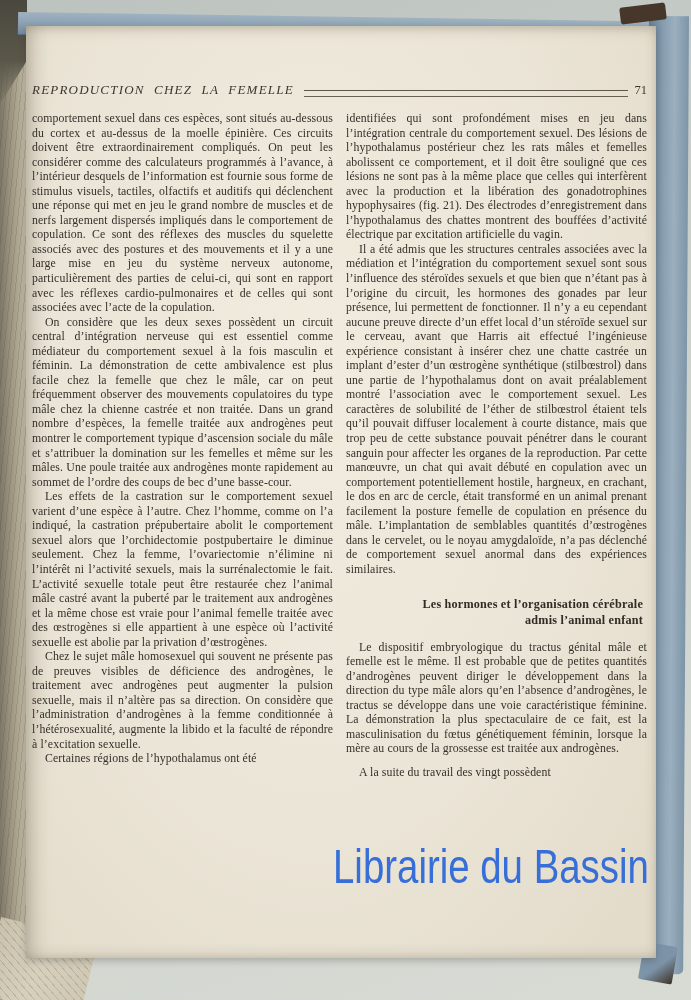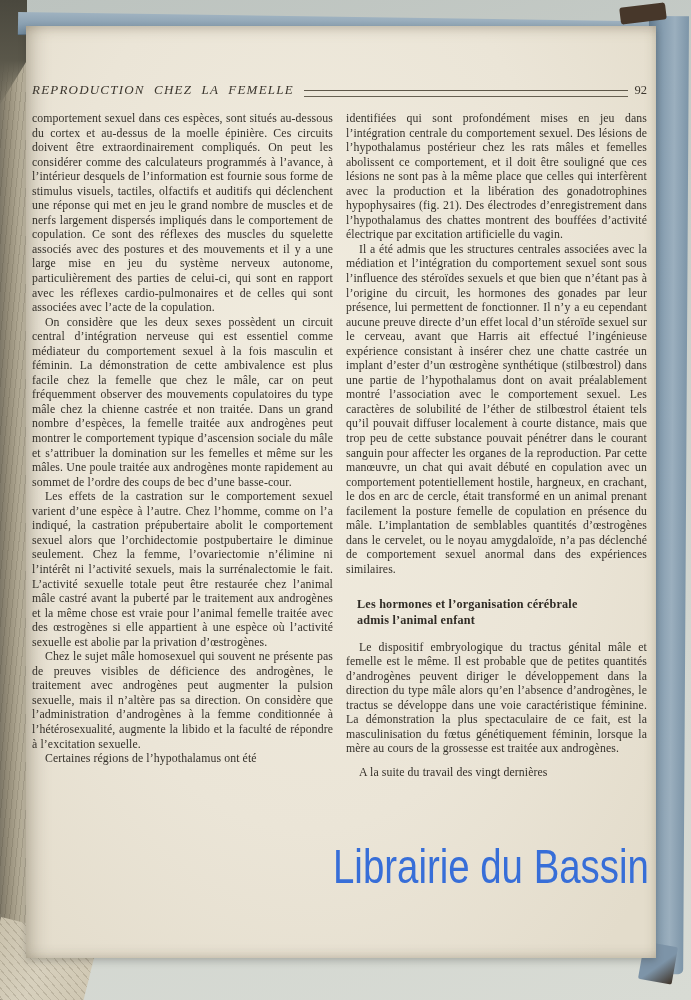--- a/index.html
+++ b/index.html
@@ -94,22 +94,22 @@
   .col{
     width:50%; text-align:justify;
     font-size:11.8px; line-height:14.55px; letter-spacing:.1px;
     color:#34302a; hyphens:auto; -webkit-hyphens:auto;
   }
   .col p{ margin:0; }
   .col p.indent{ text-indent:13px; }
   .col p.gap{ margin-top:9px; }
 
   .section-heading{
-    text-align:left; font-weight:bold; font-size:12.2px; line-height:16px;
-    margin:19px 11px 12px; color:#2f2b25; letter-spacing:.2px; text-indent:0;
+    text-align:right; font-weight:bold; font-size:12.2px; line-height:16px;
+    margin:19px 4px 12px; color:#2f2b25; letter-spacing:.2px; text-indent:0;
   }
 
   
   .watermark{
     position:absolute; left:333px; top:839px; z-index:5;
     font-family:"Liberation Sans", sans-serif;
     font-size:48px; font-weight:500; color:#2a66d9; opacity:.93;
     white-space:nowrap; transform:scaleX(.80); transform-origin:left center;
     letter-spacing:0;
   }
@@ -124,42 +124,42 @@
   <div class="cover-right"></div>
   <div class="cover-corner-tr"></div>
   <div class="cover-corner-br"></div>
   <div class="pages-corner-bl"></div>
 
   <div class="page">
 
     <div class="header">
       <span class="running-title">REPRODUCTION CHEZ LA FEMELLE</span>
       <span class="rule"></span>
-      <span class="page-number">92</span>
+      <span class="page-number">71</span>
     </div>
 
     <div class="columns">
 
       <div class="col col-left">
         <p>comportement sexuel dans ces espèces, sont situés au-dessous du cortex et au-dessus de la moelle épinière. Ces circuits doivent être extraordinairement compliqués. On peut les considérer comme des calculateurs programmés à l’avance, à l’intérieur desquels de l’information est fournie sous forme de stimulus visuels, tactiles, olfactifs et auditifs qui déclenchent une réponse qui met en jeu le grand nombre de muscles et de nerfs largement dispersés impliqués dans le comportement de copulation. Ce sont des réflexes des muscles du squelette associés avec des postures et des mouvements et il y a une large mise en jeu du système nerveux autonome, particulièrement des parties de celui-ci, qui sont en rapport avec les réflexes cardio-pulmonaires et de celles qui sont associées avec l’acte de la copulation.</p>
         <p class="indent">On considère que les deux sexes possèdent un circuit central d’intégration nerveuse qui est essentiel comme médiateur du comportement sexuel à la fois masculin et féminin. La démonstration de cette ambivalence est plus facile chez la femelle que chez le mâle, car on peut fréquemment observer des mouvements copulatoires du type mâle chez la chienne castrée et non traitée. Dans un grand nombre d’espèces, la femelle traitée aux androgènes peut montrer le comportement typique d’ascension sociale du mâle et s’attribuer la domination sur les femelles et même sur les mâles. Une poule traitée aux androgènes monte rapidement au sommet de l’ordre des coups de bec d’une basse-cour.</p>
         <p class="indent">Les effets de la castration sur le comportement sexuel varient d’une espèce à l’autre. Chez l’homme, comme on l’a indiqué, la castration prépubertaire abolit le comportement sexuel alors que l’orchidectomie postpubertaire le diminue seulement. Chez la femme, l’ovariectomie n’élimine ni l’intérêt ni l’activité sexuels, mais la surrénalectomie le fait. L’activité sexuelle totale peut être restaurée chez l’animal mâle castré avant la puberté par le traitement aux androgènes et la même chose est vraie pour l’animal femelle traitée avec des œstrogènes si elle appartient à une espèce où l’activité sexuelle est abolie par la privation d’œstrogènes.</p>
         <p class="indent">Chez le sujet mâle homosexuel qui souvent ne présente pas de preuves visibles de déficience des androgènes, le traitement avec androgènes peut augmenter la pulsion sexuelle, mais il n’altère pas sa direction. On considère que l’administration d’androgènes à la femme conditionnée à l’hétérosexualité, augmente la libido et la faculté de répondre à l’excitation sexuelle.</p>
         <p class="indent">Certaines régions de l’hypothalamus ont été</p>
       </div>
 
       <div class="col col-right">
         <p>identifiées qui sont profondément mises en jeu dans l’intégration centrale du comportement sexuel. Des lésions de l’hypothalamus postérieur chez les rats mâles et femelles abolissent ce comportement, et il doit être souligné que ces lésions ne sont pas à la même place que celles qui interfèrent avec la production et la libération des gonadotrophines hypophysaires (fig. 21). Des électrodes d’enregistrement dans l’hypothalamus des chattes montrent des bouffées d’activité électrique par excitation artificielle du vagin.</p>
         <p class="indent">Il a été admis que les structures centrales associées avec la médiation et l’intégration du comportement sexuel sont sous l’influence des stéroïdes sexuels et que bien que n’étant pas à l’origine du circuit, les hormones des gonades par leur présence, lui permettent de fonctionner. Il n’y a eu cependant aucune preuve directe d’un effet local d’un stéroïde sexuel sur le cerveau, avant que Harris ait effectué l’ingénieuse expérience consistant à insérer chez une chatte castrée un implant d’ester d’un œstrogène synthétique (stilbœstrol) dans une partie de l’hypothalamus dont on avait préalablement montré l’association avec le comportement sexuel. Les caractères de solubilité de l’éther de stilbœstrol étaient tels qu’il pouvait diffuser localement à courte distance, mais que trop peu de cette substance pouvait pénétrer dans le courant sanguin pour affecter les organes de la reproduction. Par cette manœuvre, un chat qui avait débuté en copulation avec un comportement potentiellement hostile, hargneux, en crachant, le dos en arc de cercle, était transformé en un animal prenant facilement la posture femelle de copulation en présence du mâle. L’implantation de semblables quantités d’œstrogènes dans le cervelet, ou le noyau amygdaloïde, n’a pas déclenché de comportement sexuel anormal dans des expériences similaires.</p>
         <div class="section-heading">
           <div>Les hormones et l’organisation cérébrale</div>
           <div>admis l’animal enfant</div>
         </div>
         <p class="indent">Le dispositif embryologique du tractus génital mâle et femelle est le même. Il est probable que de petites quantités d’androgènes peuvent diriger le développement dans la direction du type mâle alors qu’en l’absence d’androgènes, le tractus se développe dans une voie caractéristique féminine. La démonstration la plus spectaculaire de ce fait, est la masculinisation du fœtus génétiquement féminin, lorsque la mère au cours de la grossesse est traitée aux androgènes.</p>
-        <p class="indent gap">A la suite du travail des vingt dernières</p>
+        <p class="indent gap">A la suite du travail des vingt possèdent</p>
       </div>
 
     </div>
   </div>
 
   <div class="watermark">Librairie du Bassin</div>
 
 </div>
 
 </body></html>

